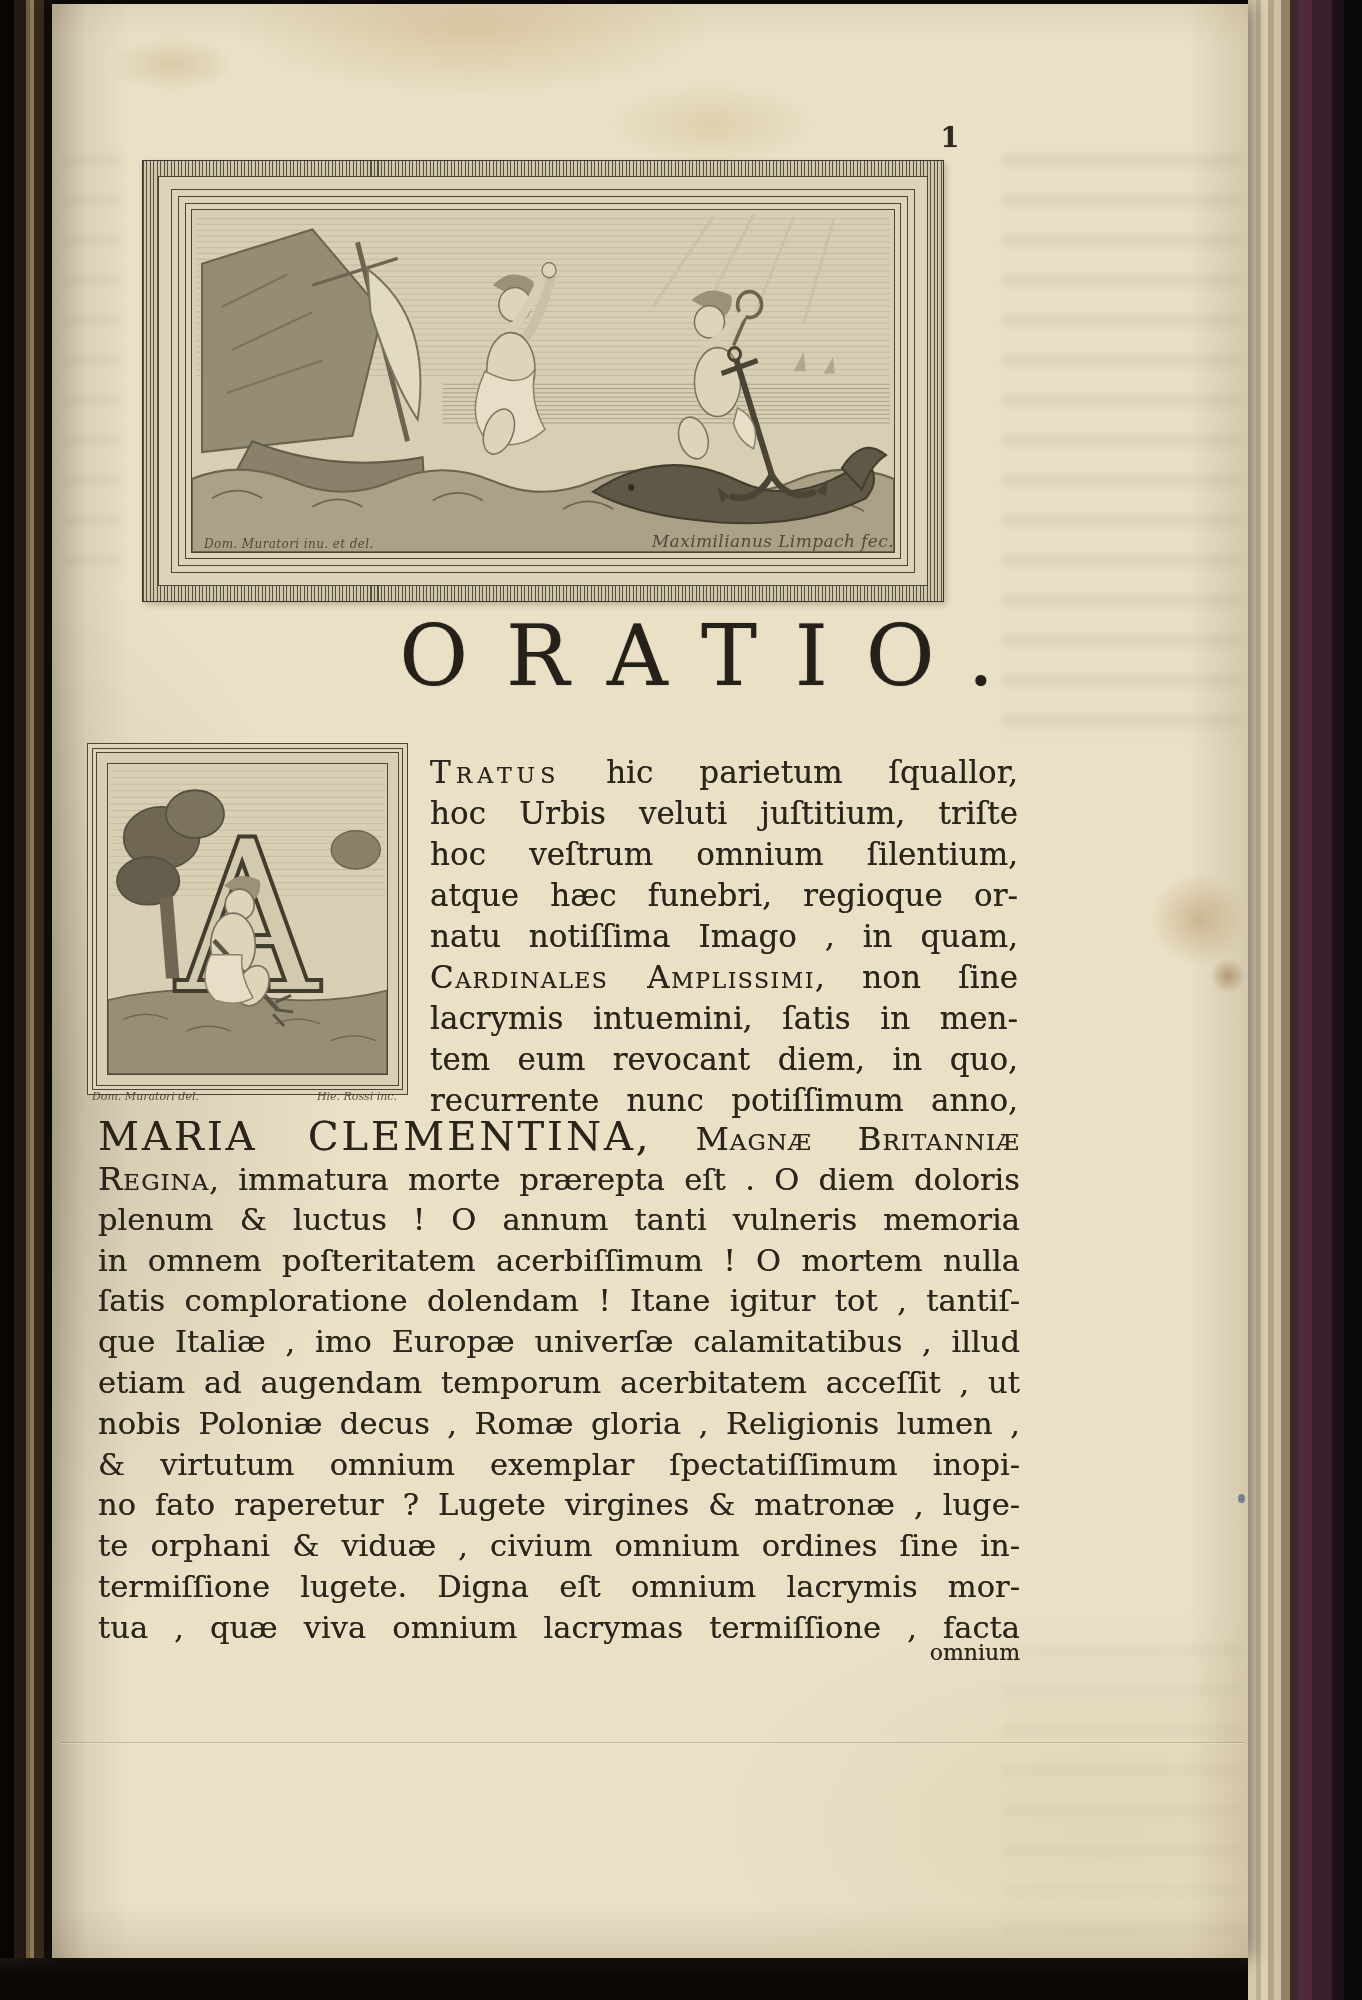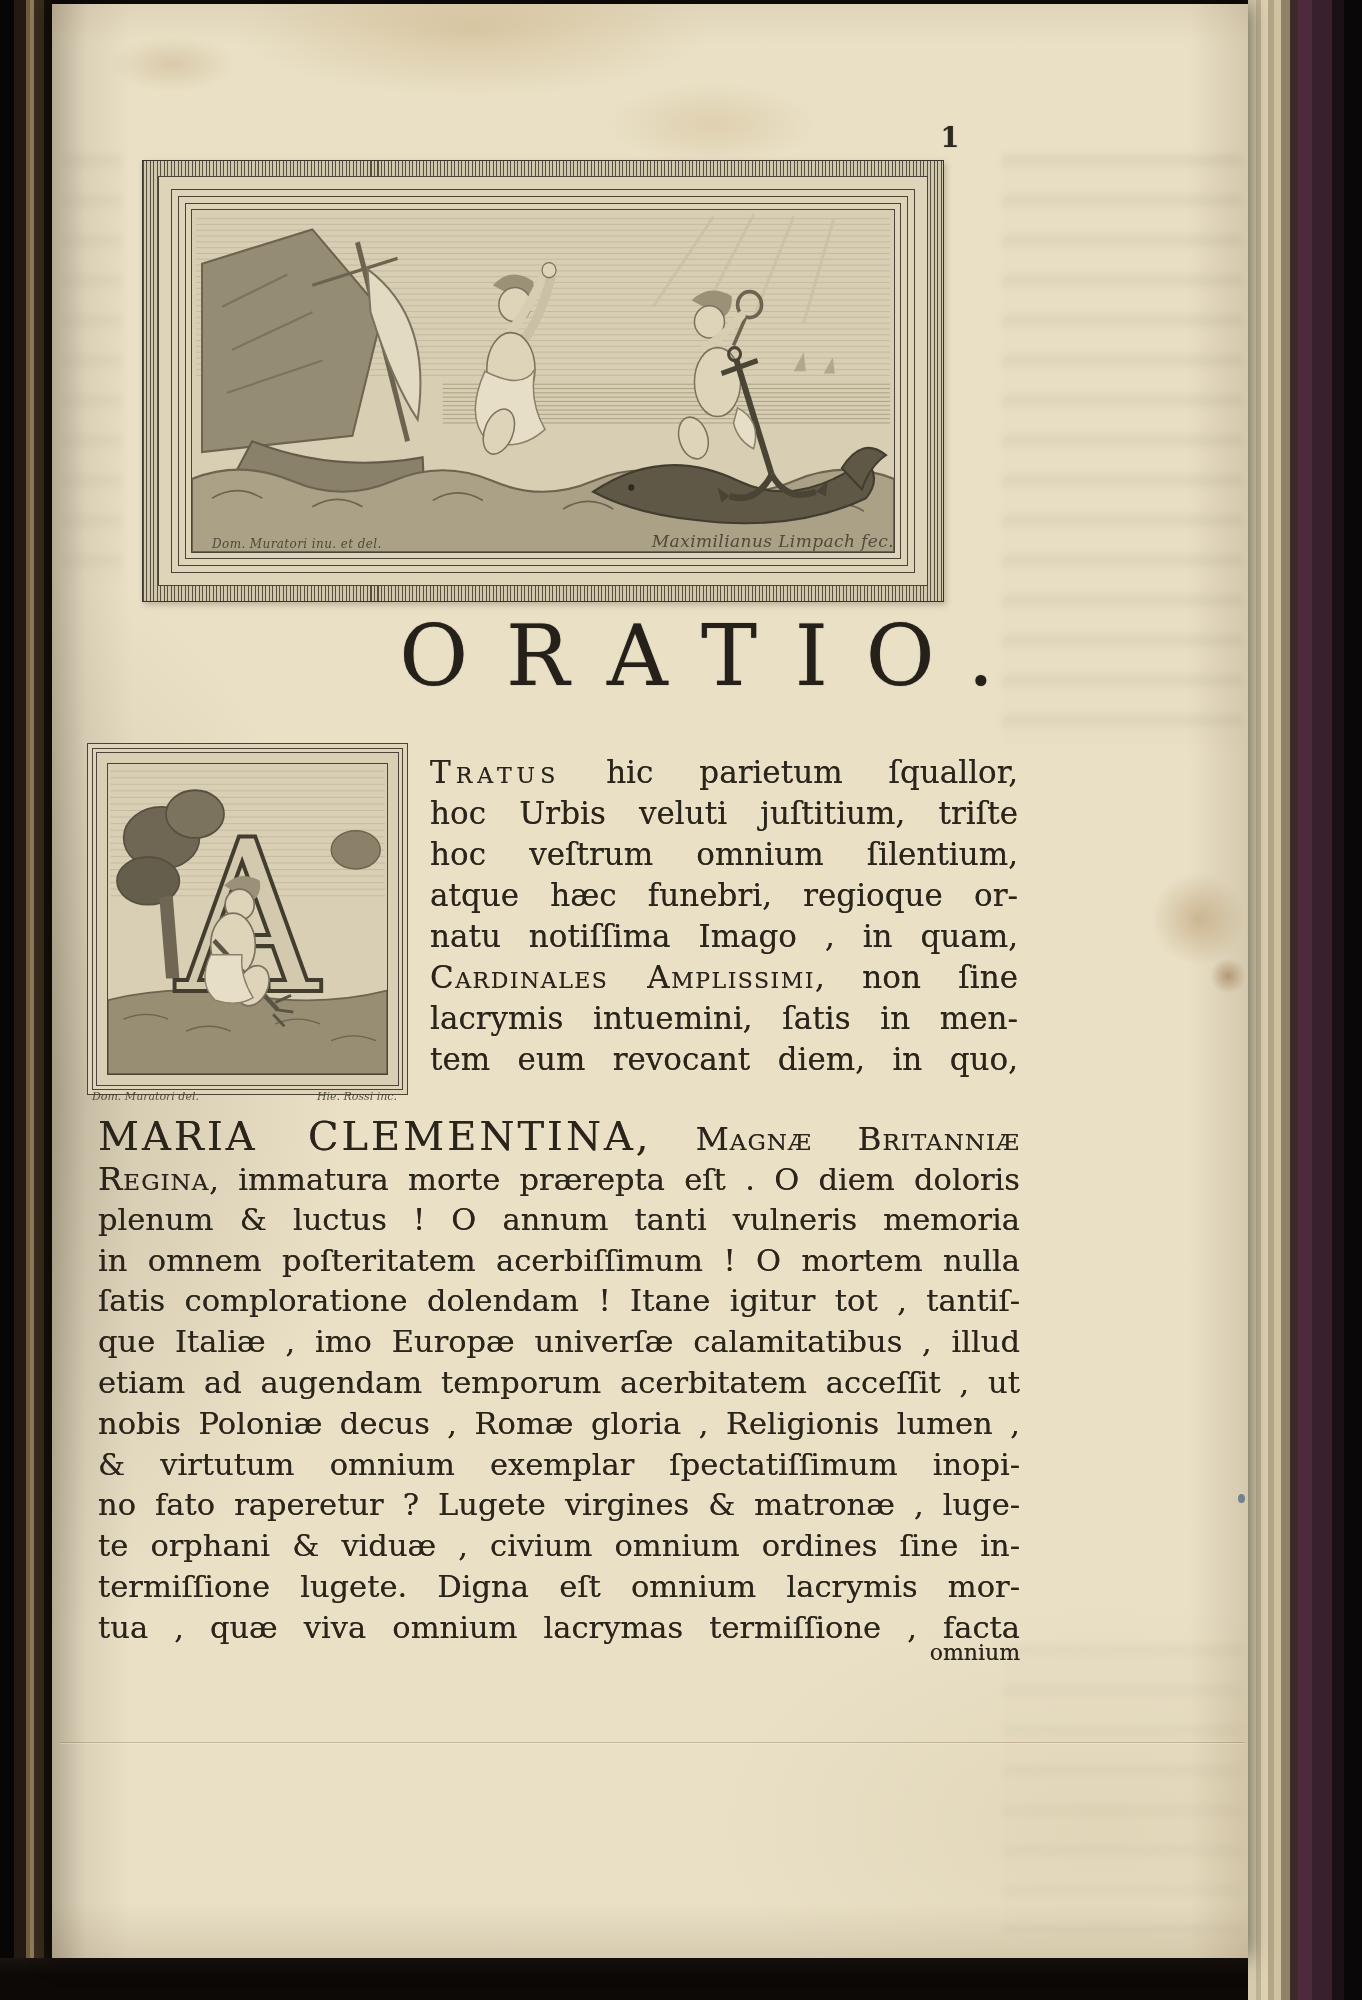--- a/index.html
+++ b/index.html
@@ -60,21 +60,21 @@
     border:1px solid #3a342a;
     background:repeating-linear-gradient(90deg,#56503e 0 1px,#cfc6ab 1px 3.5px);
     box-shadow:2px 3px 6px rgba(60,45,25,.25);}
   .hp-inner{position:absolute;inset:15px;background:#ddd4ba;border:1px solid #4a4436;}
   .hp-frame{position:absolute;left:32px;top:32px;right:32px;bottom:32px;
     background:#d9d0b6;border:1px solid #4a4436;
     box-shadow:0 0 0 5px #ddd4ba,0 0 0 6px #4a4436,0 0 0 12px #ddd4ba,0 0 0 13px #4a4436,0 0 0 19px #ddd4ba,0 0 0 20px #4a4436;}
   .hp-frame svg{position:absolute;inset:0;width:100%;height:100%;}
   .engr-cap{position:absolute;bottom:1px;font-style:italic;font-size:12px;color:#474132;
     letter-spacing:.4px;opacity:.9;}
-  .engr-cap.l{left:20px;} .engr-cap.r{right:0;font-size:17px;}
+  .engr-cap.l{left:12px;} .engr-cap.r{right:0;font-size:17px;}
   
   .title{position:absolute;left:140px;top:604px;width:840px;text-align:right;
     font-size:84px;line-height:96px;letter-spacing:.45em;text-indent:.45em;
     color:#26201a;text-shadow:0 0 1px rgba(38,32,26,.55);}
   
   .ib{position:absolute;left:44px;top:748px;width:301px;height:332px;
     background:#d8cfb4;border:1px solid #4a4436;
     box-shadow:0 0 0 3px #ddd4ba,0 0 0 4px #4a4436,0 0 0 8px #ddd4ba,0 0 0 9px #4a4436;}
   .ib-inner{position:absolute;inset:10px;border:1px solid #4a4436;overflow:hidden;}
   .ib-inner svg{position:absolute;inset:0;width:100%;height:100%;}
@@ -273,20 +273,21 @@
 
   <div class="para p1">
       <div class="line"><span class="seg-lead">Tratus</span><span> hic parietum ſquallor,</span></div>
       <div class="line"><span>hoc Urbis veluti juſtitium, triſte</span></div>
       <div class="line"><span>hoc veſtrum omnium ſilentium,</span></div>
       <div class="line"><span>atque hæc funebri, regioque or-</span></div>
       <div class="line"><span>natu notiſſima Imago , in quam,</span></div>
       <div class="line"><span class="seg-sc">Cardinales Amplissimi</span><span>, non ſine</span></div>
       <div class="line"><span>lacrymis intuemini, ſatis in men-</span></div>
       <div class="line"><span>tem eum revocant diem, in quo,</span></div>
+      <div class="line"><span>recurrente nunc potiſſimum anno,</span></div>
     </div>
 
   <div class="para p2">
       <div class="line line-maria"><span class="seg-caps">MARIA CLEMENTINA,</span><span> </span><span class="seg-sc2">Magnæ Britanniæ</span></div>
       <div class="line"><span class="seg-sc2">Regina</span><span>, immatura morte prærepta eſt .  O diem doloris</span></div>
       <div class="line"><span>plenum &amp; luctus !  O annum tanti vulneris memoria</span></div>
       <div class="line"><span>in omnem poſteritatem acerbiſſimum !  O mortem nulla</span></div>
       <div class="line"><span>ſatis comploratione dolendam !  Itane igitur tot , tantiſ-</span></div>
       <div class="line"><span>que Italiæ ,  imo Europæ univerſæ calamitatibus ,  illud</span></div>
       <div class="line"><span>etiam ad augendam temporum acerbitatem acceſſit , ut</span></div>

